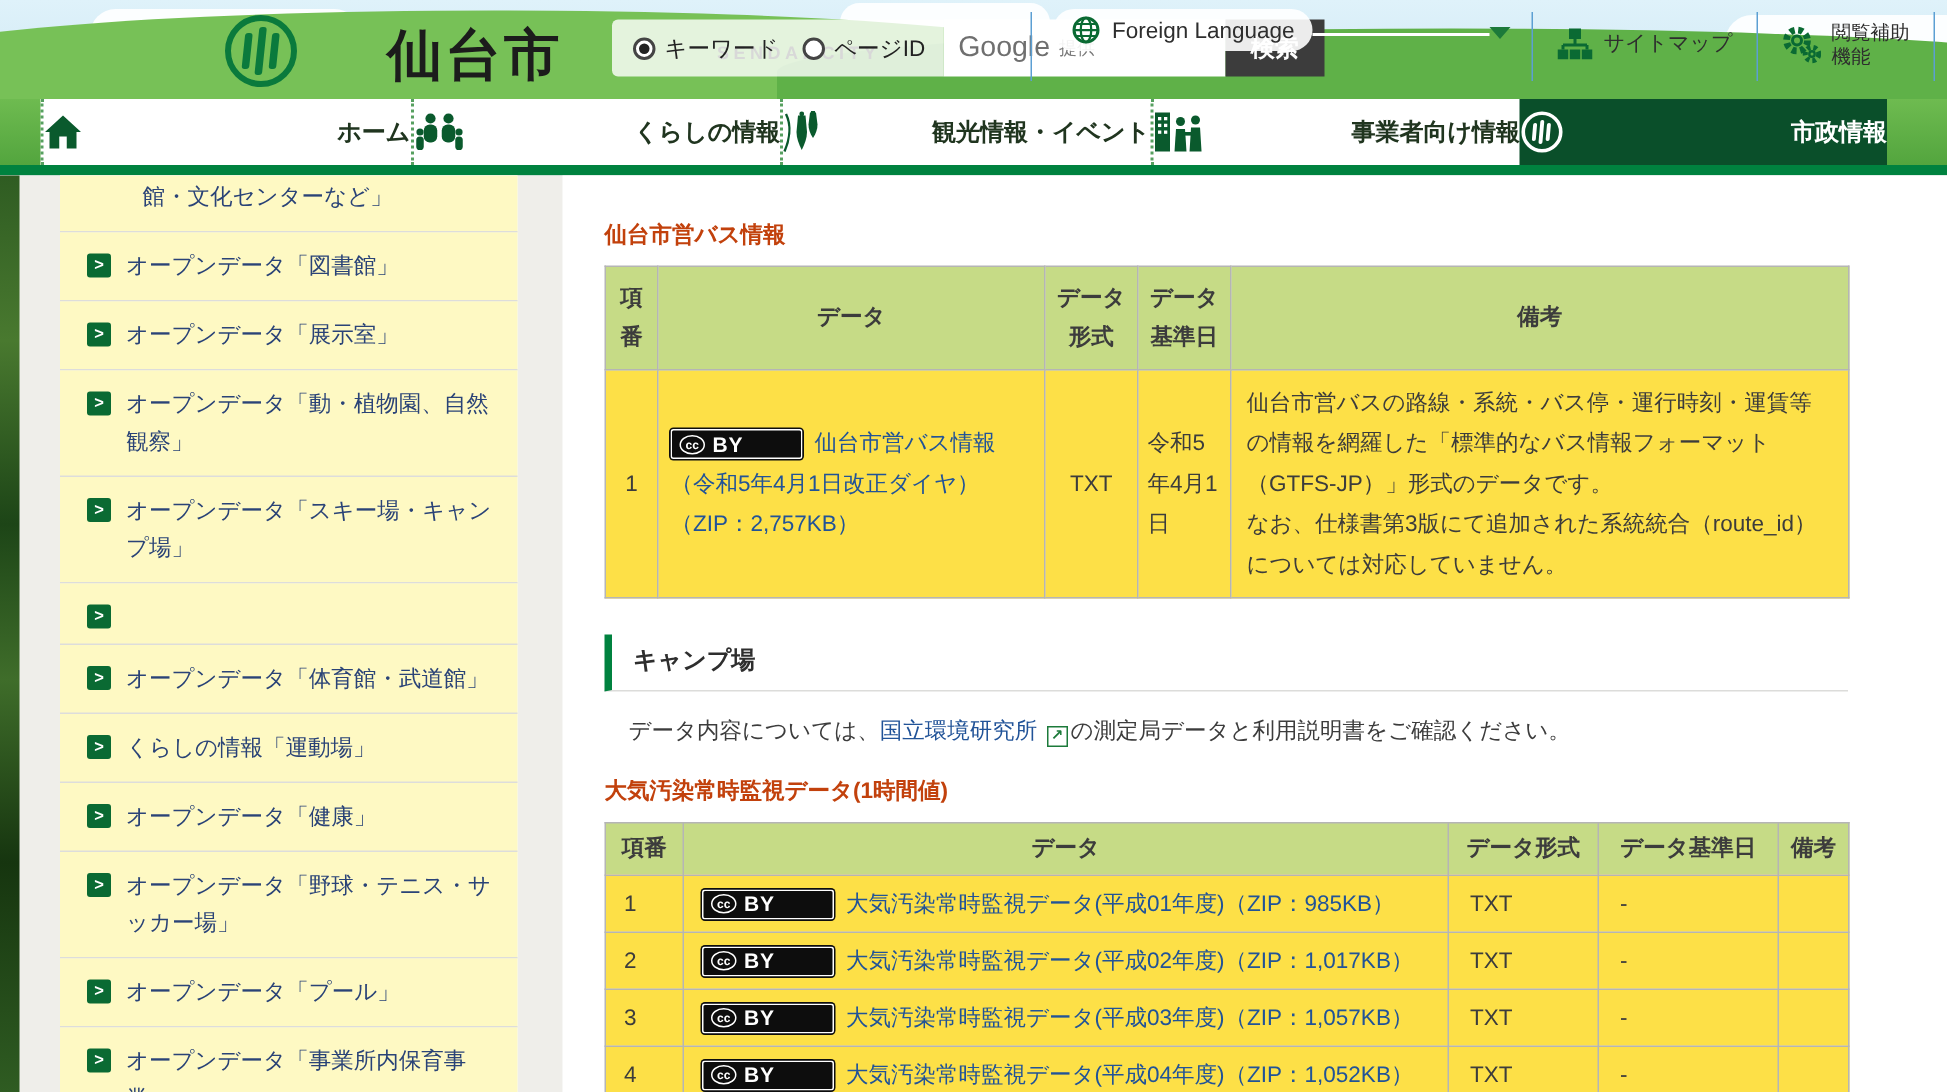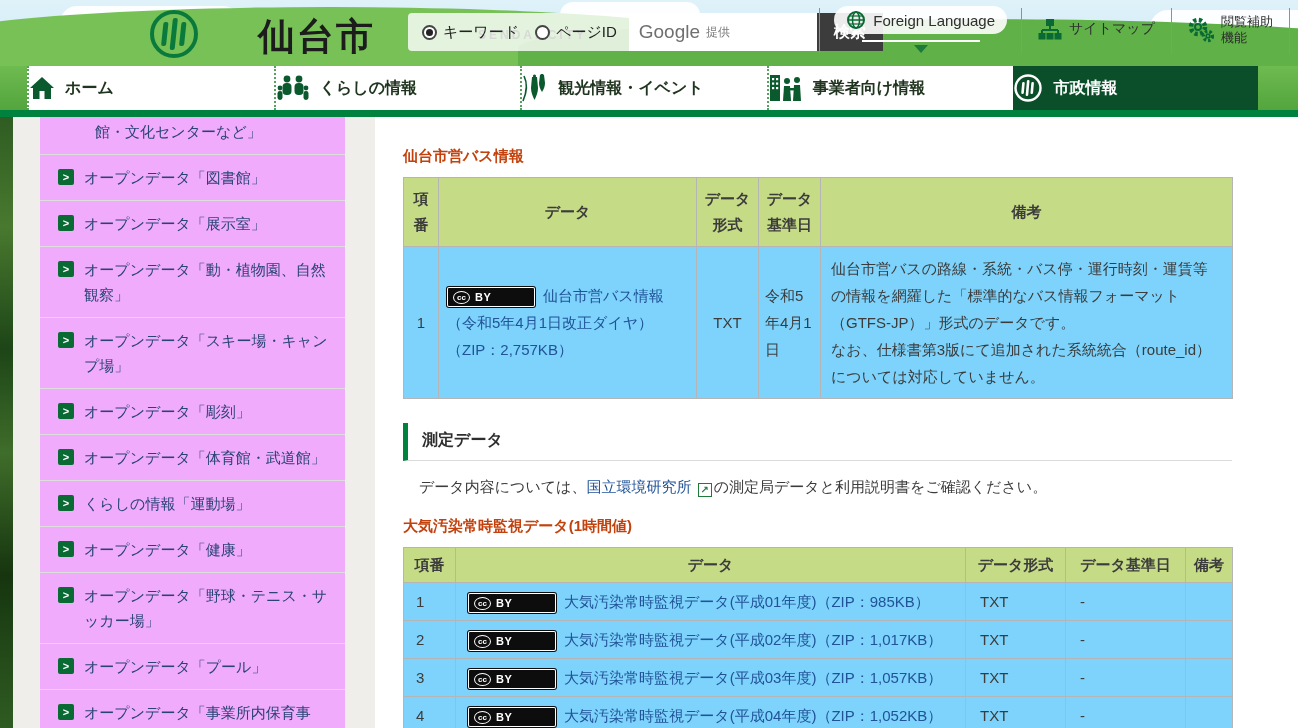--- a/index.html
+++ b/index.html
@@ -29,67 +29,67 @@
   .rdot.on::after { content:""; position:absolute; left:2px; top:2px; width:7px; height:7px; border-radius:50%; background:#222; }
   .sinput { width:188px; height:38px; background:#fff; display:flex; align-items:center; padding-left:10px; gap:6px; cursor:text; }
   .gbrand { font-size:19px; color:#6f6f6f; }
   .gnote { font-size:12px; color:#7a7a7a; }
   .sbtn { width:66px; height:38px; background:#3c3c3c; color:#fff; font-size:16px; font-weight:bold;
     display:flex; align-items:center; justify-content:center; border:none; cursor:pointer; }
 
   .utils { position:absolute; right:8px; top:6px; display:flex; align-items:flex-start; height:52px; }
   .usep { width:1px; background:#5c9fd3; height:46px; margin-top:2px; }
   .uitem { display:flex; align-items:center; gap:7px; padding:0 16px; color:#2e2e2e; cursor:pointer; }
-  .flang { display:flex; flex-direction:column; align-items:center; padding:0 14px; cursor:pointer;}
+  .flang { display:flex; flex-direction:row; align-items:center; padding:0 14px; cursor:pointer;}
   .flang-pill { background:rgba(255,255,255,.9); border-radius:15px; padding:4px 12px; display:flex; align-items:center; gap:7px; font-size:15px; color:#2e2e2e; }
   .flang-line { width:118px; height:2px; background:#fff; margin-top:6px; }
   .tri-down { width:0; height:0; border-left:7px solid transparent; border-right:7px solid transparent; border-top:8px solid #1c7a3a; margin-top:3px; }
   .u2line { font-size:13px; line-height:16px; }
   .uitem .one { font-size:14px; }
 
   
   .navbar { position:absolute; left:27px; top:66px; width:1231px; height:44px; background:#fff; display:flex; }
-  .navitem { flex:1; display:flex; align-items:center; justify-content:flex-start; gap:10px;
+  .navitem { flex:1; display:flex; align-items:center; justify-content:space-between; gap:10px;
     font-size:16px; font-weight:bold; color:#20351f; border-left:2px dotted #57a060; cursor:pointer; }
   .navitem:first-child { border-left:2px dotted #57a060; }
   .navitem.active { background:#0a4f2a; color:#fff; border-left:none; }
   .greenbar { position:absolute; left:0; bottom:0; width:100%; height:7px; background:#00823f; }
 
   
   .page { position:relative; width:1298px; height:611px; background:#efeeea; }
   .treestrip { position:absolute; left:0; top:0; width:13px; height:100%;
     background:linear-gradient(180deg,#2f5c22,#49792f 18%,#1d4517 38%,#3f6d2a 55%,#16350f 75%,#2f5c22); }
   .sidebar { position:absolute; left:40px; top:0; width:305px; background:#fff; }
   .sb-item { display:flex; gap:10px; padding:10px 10px 10px 18px; border-bottom:1px solid #dddddb;
-    font-size:15px; line-height:25px; color:#2a4377; cursor:pointer; background:#f0abfc; }
+    font-size:15px; line-height:25px; color:#2a4377; cursor:pointer; background:#fef9c3; }
   .sb-item.partial { padding-top:2px; padding-left:55px; }
   .sb-chevron { flex:0 0 16px; width:16px; height:16px; margin-top:4px; background:#0a6a33; color:#fff;
     border-radius:2px; font-size:11px; font-weight:bold; display:flex; align-items:center; justify-content:center; }
   .sb-label { flex:1; }
 
   .main { position:absolute; left:375px; top:0; width:923px; height:611px; background:#fff; padding:30px 0 0 28px; overflow:hidden; }
   .h-bold { font-size:15px; font-weight:bold; color:#c2410c; }
 
   table { border-collapse:collapse; margin-top:11px; table-layout:fixed; }
   th,td { border:1px solid #b5b5b5; font-size:15px; color:#3c3c3c; vertical-align:middle; }
   th { background:#c6db86; font-weight:bold; text-align:center; padding:8px 4px; line-height:26px; }
-  td { padding:8px 8px; line-height:27px; background:#7dd3fc; }
+  td { padding:8px 8px; line-height:27px; background:#fde047; }
   .bus-table { width:829px; }
   .bus-table .c1{width:35px;} .bus-table .c2{width:258px;} .bus-table .c3{width:62px;} .bus-table .c4{width:62px;} .bus-table .c5{width:412px;}
   .bus-table td.num { text-align:center; }
   .bus-table td.fmt { text-align:center; }
   .bus-table td.date { padding:8px 6px; }
   td.remarks { white-space:pre-line; padding:8px 10px; }
 
   .cc-badge { display:inline-flex; align-items:center; gap:5px; width:88px; height:20px; background:#0d0d0d;
     box-shadow:inset 0 0 0 1px #fff, 0 0 0 1px #0d0d0d; border-radius:2px; padding:0 6px; vertical-align:middle;
     margin-right:8px; cursor:pointer; }
   .cc-c { width:17px; height:13px; border:1px solid #fff; border-radius:50%; color:#fff; font-size:8px; font-weight:bold;
     display:flex; align-items:center; justify-content:center; }
-  .cc-by { color:#fff; font-size:11px; font-weight:bold; letter-spacing:.5px; }
+  .cc-by { color:#fff; font-size:14px; font-weight:bold; letter-spacing:.5px; }
 
   a.dlink { color:#215398; text-decoration:none; cursor:pointer; }
 
   .sec-head { width:829px; margin-top:24px; border-bottom:1px solid #dcdcda; padding:7px 0 9px 14px;
     border-left:5px solid #00823f; font-size:16px; font-weight:bold; color:#2e2e2e; }
   .desc { margin-top:17px; font-size:15px; color:#3c3c3c;margin-left:16px; }
   .ext-ico { display:inline-flex; align-items:center; justify-content:center; width:14px; height:14px;
     border:1px solid #1c7a3a; color:#1c7a3a; font-size:10px; font-weight:bold; margin:0 2px; vertical-align:-1px; }
   .sub-title { margin-top:20px; }
 
@@ -268,21 +268,20 @@
     <div class="sb-item">
       <span class="sb-chevron">&gt;</span>
       <span class="sb-label">オープンデータ「動・植物園、自然観察」</span>
     </div>
     <div class="sb-item">
       <span class="sb-chevron">&gt;</span>
       <span class="sb-label">オープンデータ「スキー場・キャンプ場」</span>
     </div>
     <div class="sb-item">
       <span class="sb-chevron">&gt;</span>
-      <span class="sb-label">オープンデータ「彫刻」</span>
     </div>
     <div class="sb-item">
       <span class="sb-chevron">&gt;</span>
       <span class="sb-label">オープンデータ「体育館・武道館」</span>
     </div>
     <div class="sb-item">
       <span class="sb-chevron">&gt;</span>
       <span class="sb-label">くらしの情報「運動場」</span>
     </div>
     <div class="sb-item">
@@ -331,21 +330,21 @@
           </span><a class="dlink">仙台市営バス情報（令和5年4月1日改正ダイヤ）（ZIP：2,757KB）</a>
         </td>
         <td class="fmt">TXT</td>
         <td class="date">令和5年4月1日</td>
         <td class="remarks">仙台市営バスの路線・系統・バス停・運行時刻・運賃等の情報を網羅した「標準的なバス情報フォーマット（GTFS-JP）」形式のデータです。
 なお、仕様書第3版にて追加された系統統合（route_id）については対応していません。</td>
       </tr>
     </tbody>
       </table>
 
-    <div class="sec-head">測定データ</div>
+    <div class="sec-head">キャンプ場</div>
 
     <div class="desc">
       <span>データ内容については、</span><a class="dlink">国立環境研究所</a>
       <span class="ext-ico">↗</span><span>の測定局データと利用説明書をご確認ください。</span>
     </div>
 
     <div class="h-bold sub-title">大気汚染常時監視データ(1時間値)</div>
 
     <table class="air-table">
       <colgroup>

